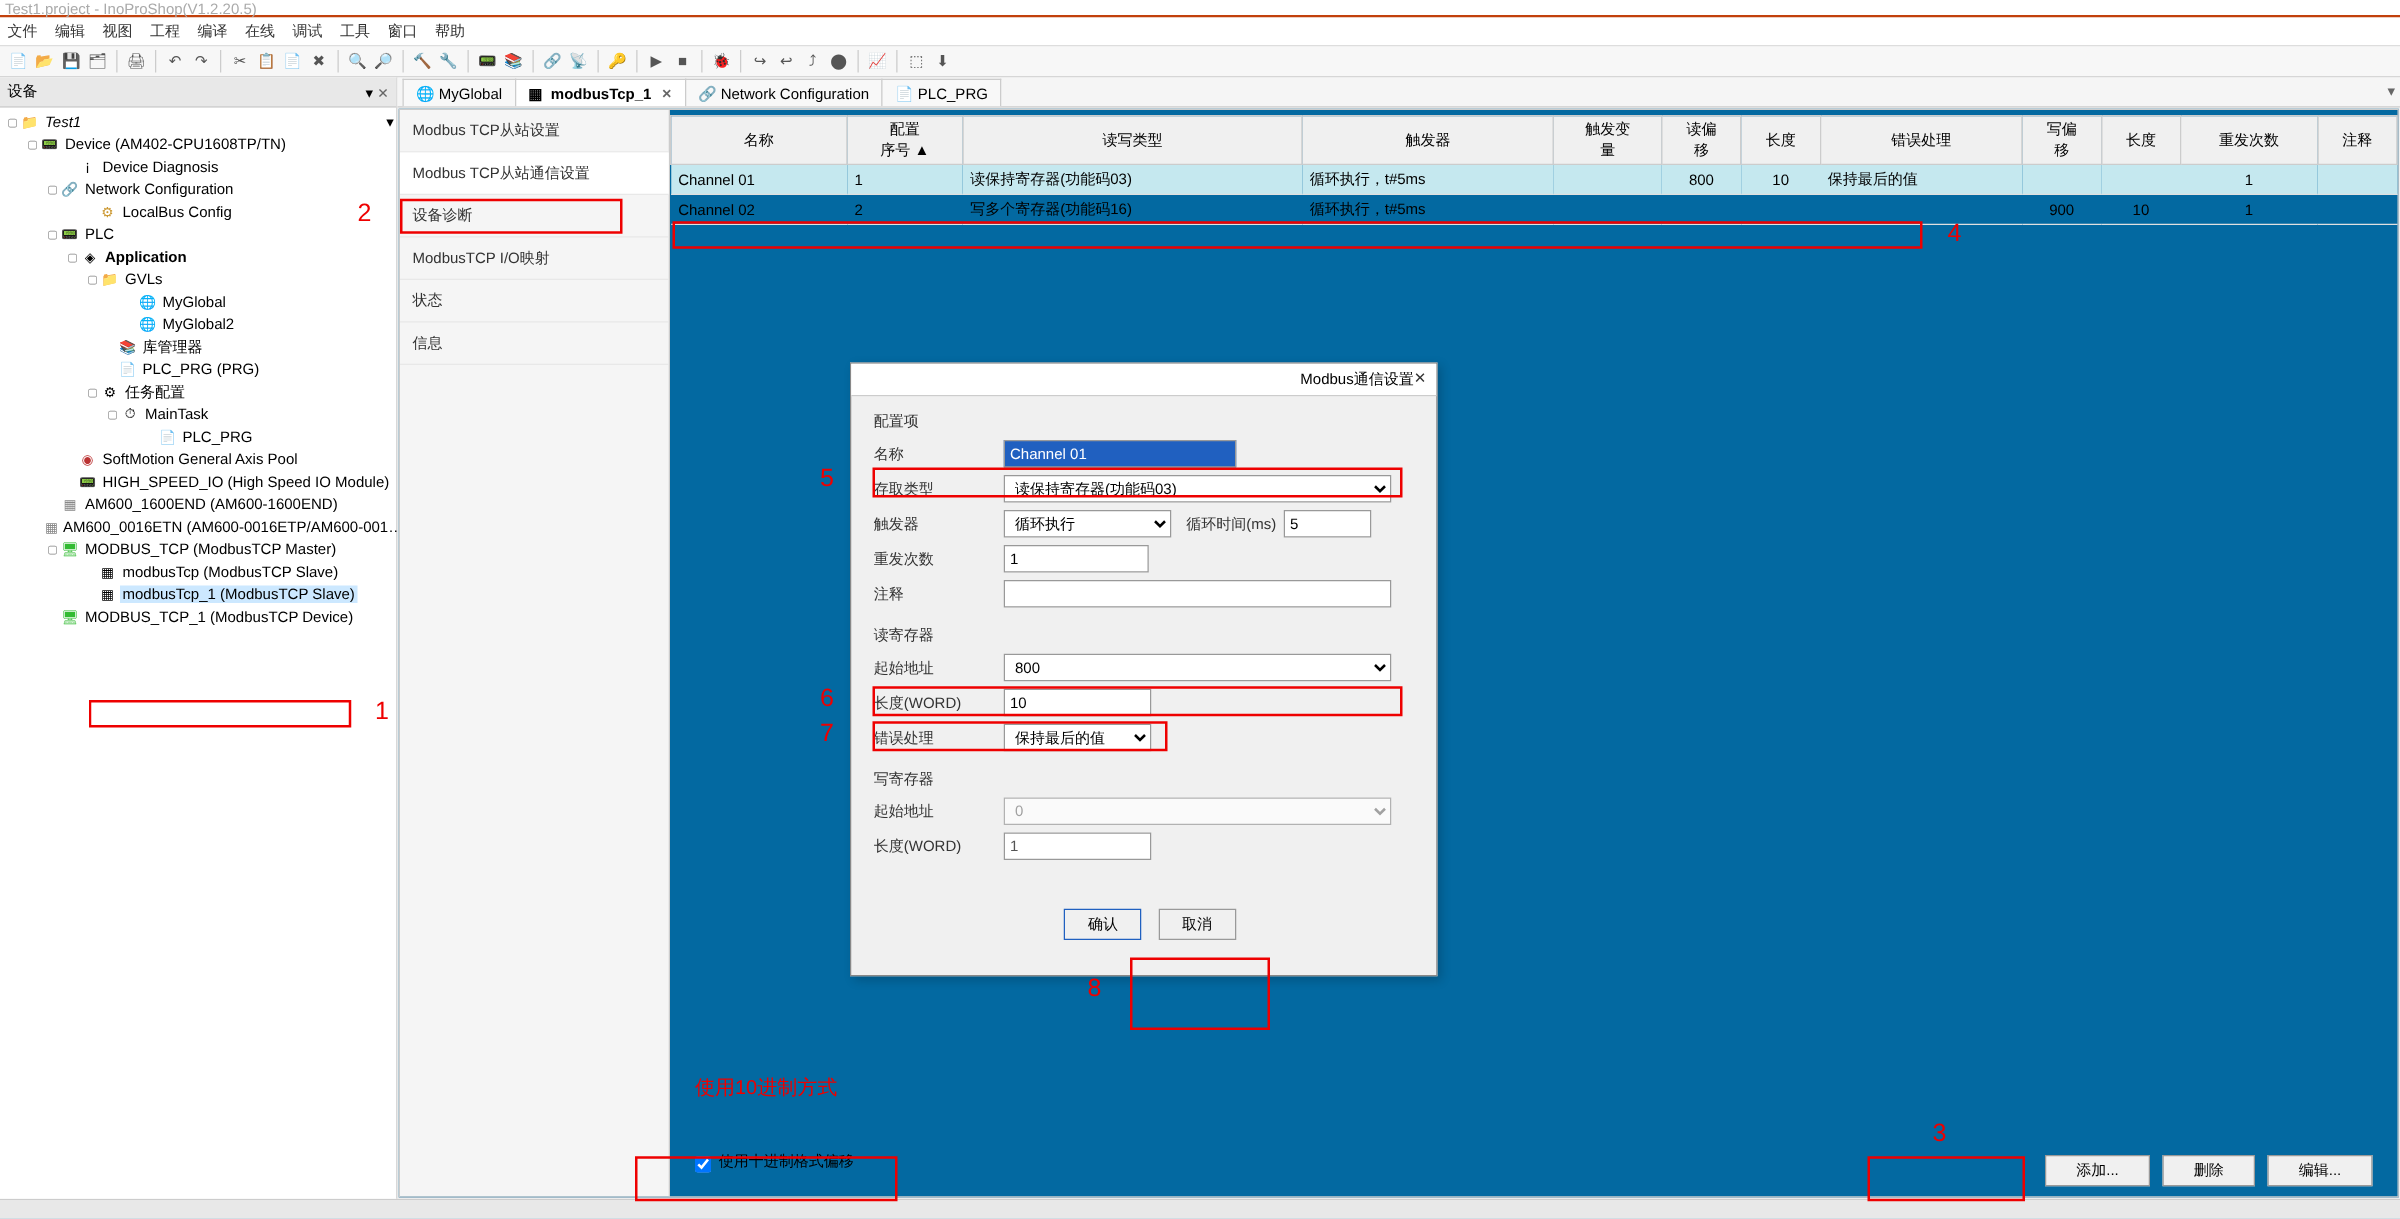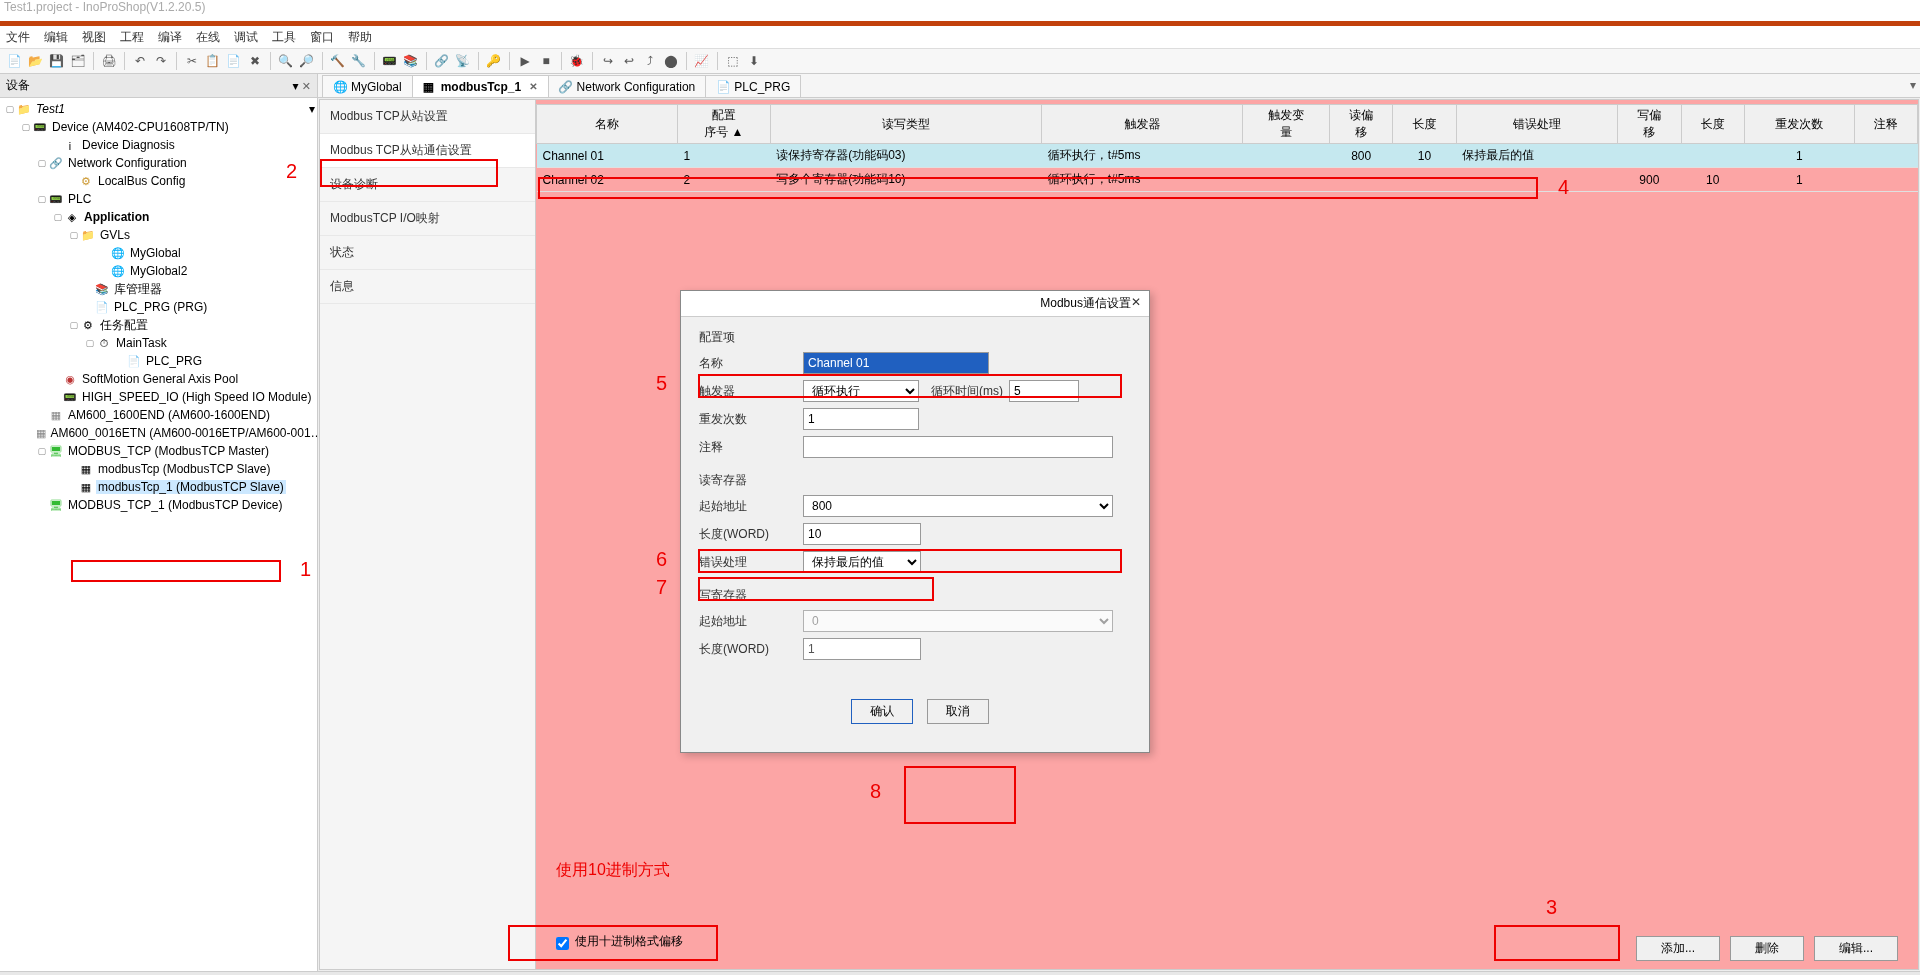--- a/index.html
+++ b/index.html
@@ -1,17 +1,17 @@
 <!DOCTYPE html>
 <html><head>
 <meta charset="utf-8">
 <style>
 *{box-sizing:border-box;margin:0;padding:0;font-family:"Microsoft YaHei","Segoe UI",sans-serif;font-size:12px;}
 body{background:#f0f0f0;width:1920px;height:975px;overflow:hidden;position:relative;}
-.titlebar{height:26px;background:#fff;color:#aaa;padding-left:4px;font-size:11px;border-bottom:5px solid #c2410c;}
+.titlebar{height:14px;background:#fff;color:#aaa;padding-left:4px;font-size:11px;border-bottom:2px solid #c2410c;}
 .menubar{height:22px;background:#fff;display:flex;align-items:center;padding:0 6px;gap:14px;}
 .menubar span{color:#333;}
 .toolbar{height:26px;background:#f7f7f7;border-top:1px solid #ddd;border-bottom:1px solid #ccc;display:flex;align-items:center;gap:3px;padding:0 6px;}
 .toolbar .tbtn{width:18px;height:18px;display:flex;align-items:center;justify-content:center;border:1px solid transparent;font-size:12px;color:#555;}
 .toolbar .sep{width:1px;height:18px;background:#ccc;margin:0 3px;}
 .main{display:flex;height:calc(100% - 14px - 22px - 26px - 16px);}
 .sidepanel{width:318px;border-right:1px solid #ccc;background:#fff;display:flex;flex-direction:column;}
 .sidepanel-header{background:#e8e8e8;border-bottom:1px solid #ccc;padding:3px 6px;display:flex;justify-content:space-between;align-items:center;}
 .sidepanel-header .close{font-size:11px;color:#666;}
 .tree{flex:1;overflow:auto;padding:2px;}
@@ -20,21 +20,21 @@
 .tree-node .icon{width:16px;height:16px;margin-right:2px;display:inline-flex;align-items:center;justify-content:center;font-size:11px;}
 .tree-node .label{padding:0 2px;}
 .tree-node.selected .label{background:#cce8ff;}
 .tree-node.bold .label{font-weight:bold;}
 .content{flex:1;display:flex;flex-direction:column;background:#eee;}
 .tabs{height:24px;background:#f5f5f5;display:flex;align-items:flex-end;padding-left:4px;border-bottom:1px solid #ccc;position:relative;}
 .tab{height:22px;border:1px solid #ccc;border-bottom:none;background:#f8f8f8;padding:0 10px;display:flex;align-items:center;gap:4px;margin-right:-1px;}
 .tab.active{background:#fff;font-weight:bold;}
 .tab .x{color:#666;margin-left:4px;font-size:10px;}
 .tabicon{width:14px;height:14px;display:inline-block;}
-.editor{flex:1;display:flex;background:#fca5a5;border:1px solid #ccc;margin:1px;position:relative;}
+.editor{flex:1;display:flex;background:#0369a1;border:1px solid #ccc;margin:1px;position:relative;}
 .subnav{width:216px;background:#f5f5f5;border-right:1px solid #ccc;}
 .subnav-item{padding:8px 10px;border-bottom:1px solid #e8e8e8;color:#333;}
 .subnav-item.active{background:#fff;font-weight:normal;}
 .editor-main{flex:1;position:relative;padding:0 0 0 0;}
 .grid{position:absolute;top:4px;left:0;right:0;}
 .grid table{width:100%;border-collapse:collapse;}
 .grid th{background:#f0f0f0;border:1px solid #ccc;font-weight:normal;padding:2px 4px;text-align:center;}
 .grid td{border-bottom:1px solid #e0e0e0;padding:3px 6px;text-align:center;}
 .grid tr.selrow td{background:#c5e8ef;}
 .bottombar{position:absolute;bottom:8px;left:0;right:0;padding:0 20px;display:flex;align-items:center;}
@@ -372,22 +372,26 @@
     <span class="x">✕</span>
   </div>
   <div class="dialog-body">
     <div class="fieldgroup">
       <div class="fieldgroup-title">配置项</div>
       <div class="fieldrow">
         <label>名称</label>
         <input style="width: 186px; color: rgb(255, 255, 255); background: rgb(32, 96, 192);" value="Channel 01">
       </div>
       <div class="fieldrow">
+        <label>存取类型</label>
+        <select style="width:310px"><option>读保持寄存器(功能码03)</option></select>
+      </div>
+      <div class="fieldrow">
         <label>触发器</label>
-        <select style="width:116px"><option>循环执行</option></select>
+        <select style="width:134px"><option>循环执行</option></select>
         <label style="width:auto;margin:0 6px 0 12px">循环时间(ms)</label>
         <input type="number" style="width: 70px;" value="5">
       </div>
       <div class="fieldrow">
         <label>重发次数</label>
         <input type="number" style="width: 116px;" value="1">
       </div>
       <div class="fieldrow">
         <label>注释</label>
         <input style="width: 310px;" value="">

